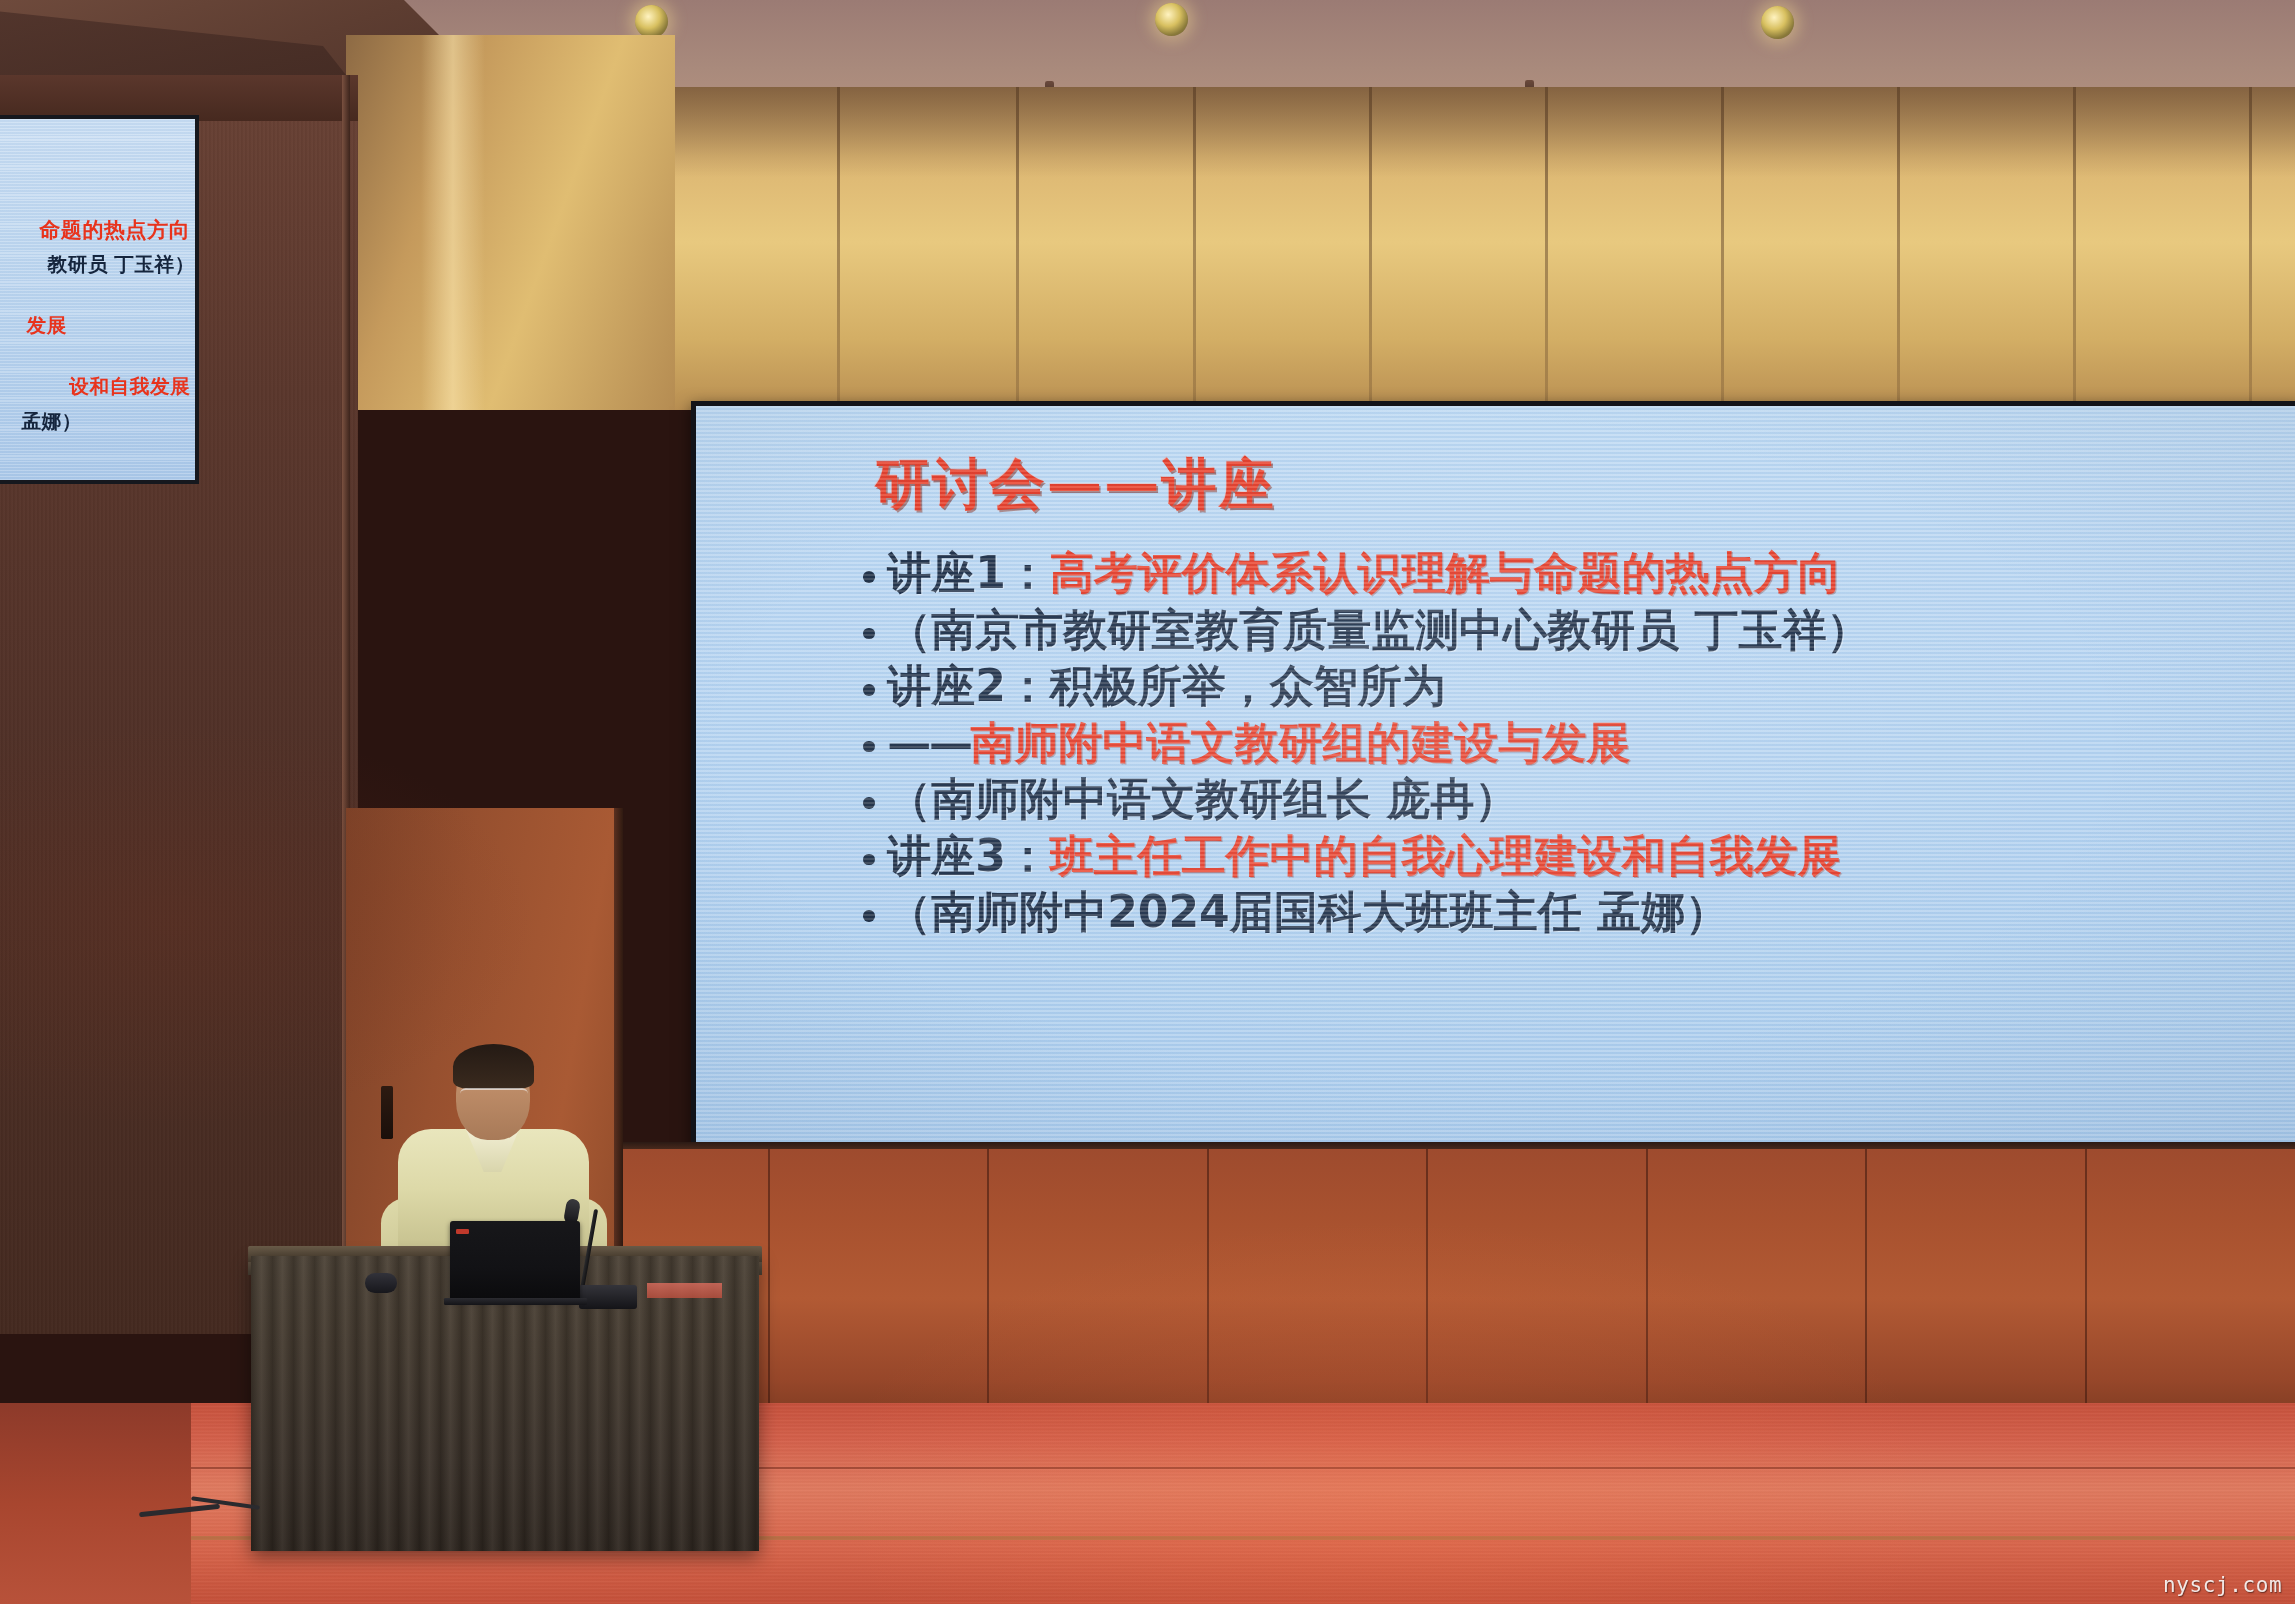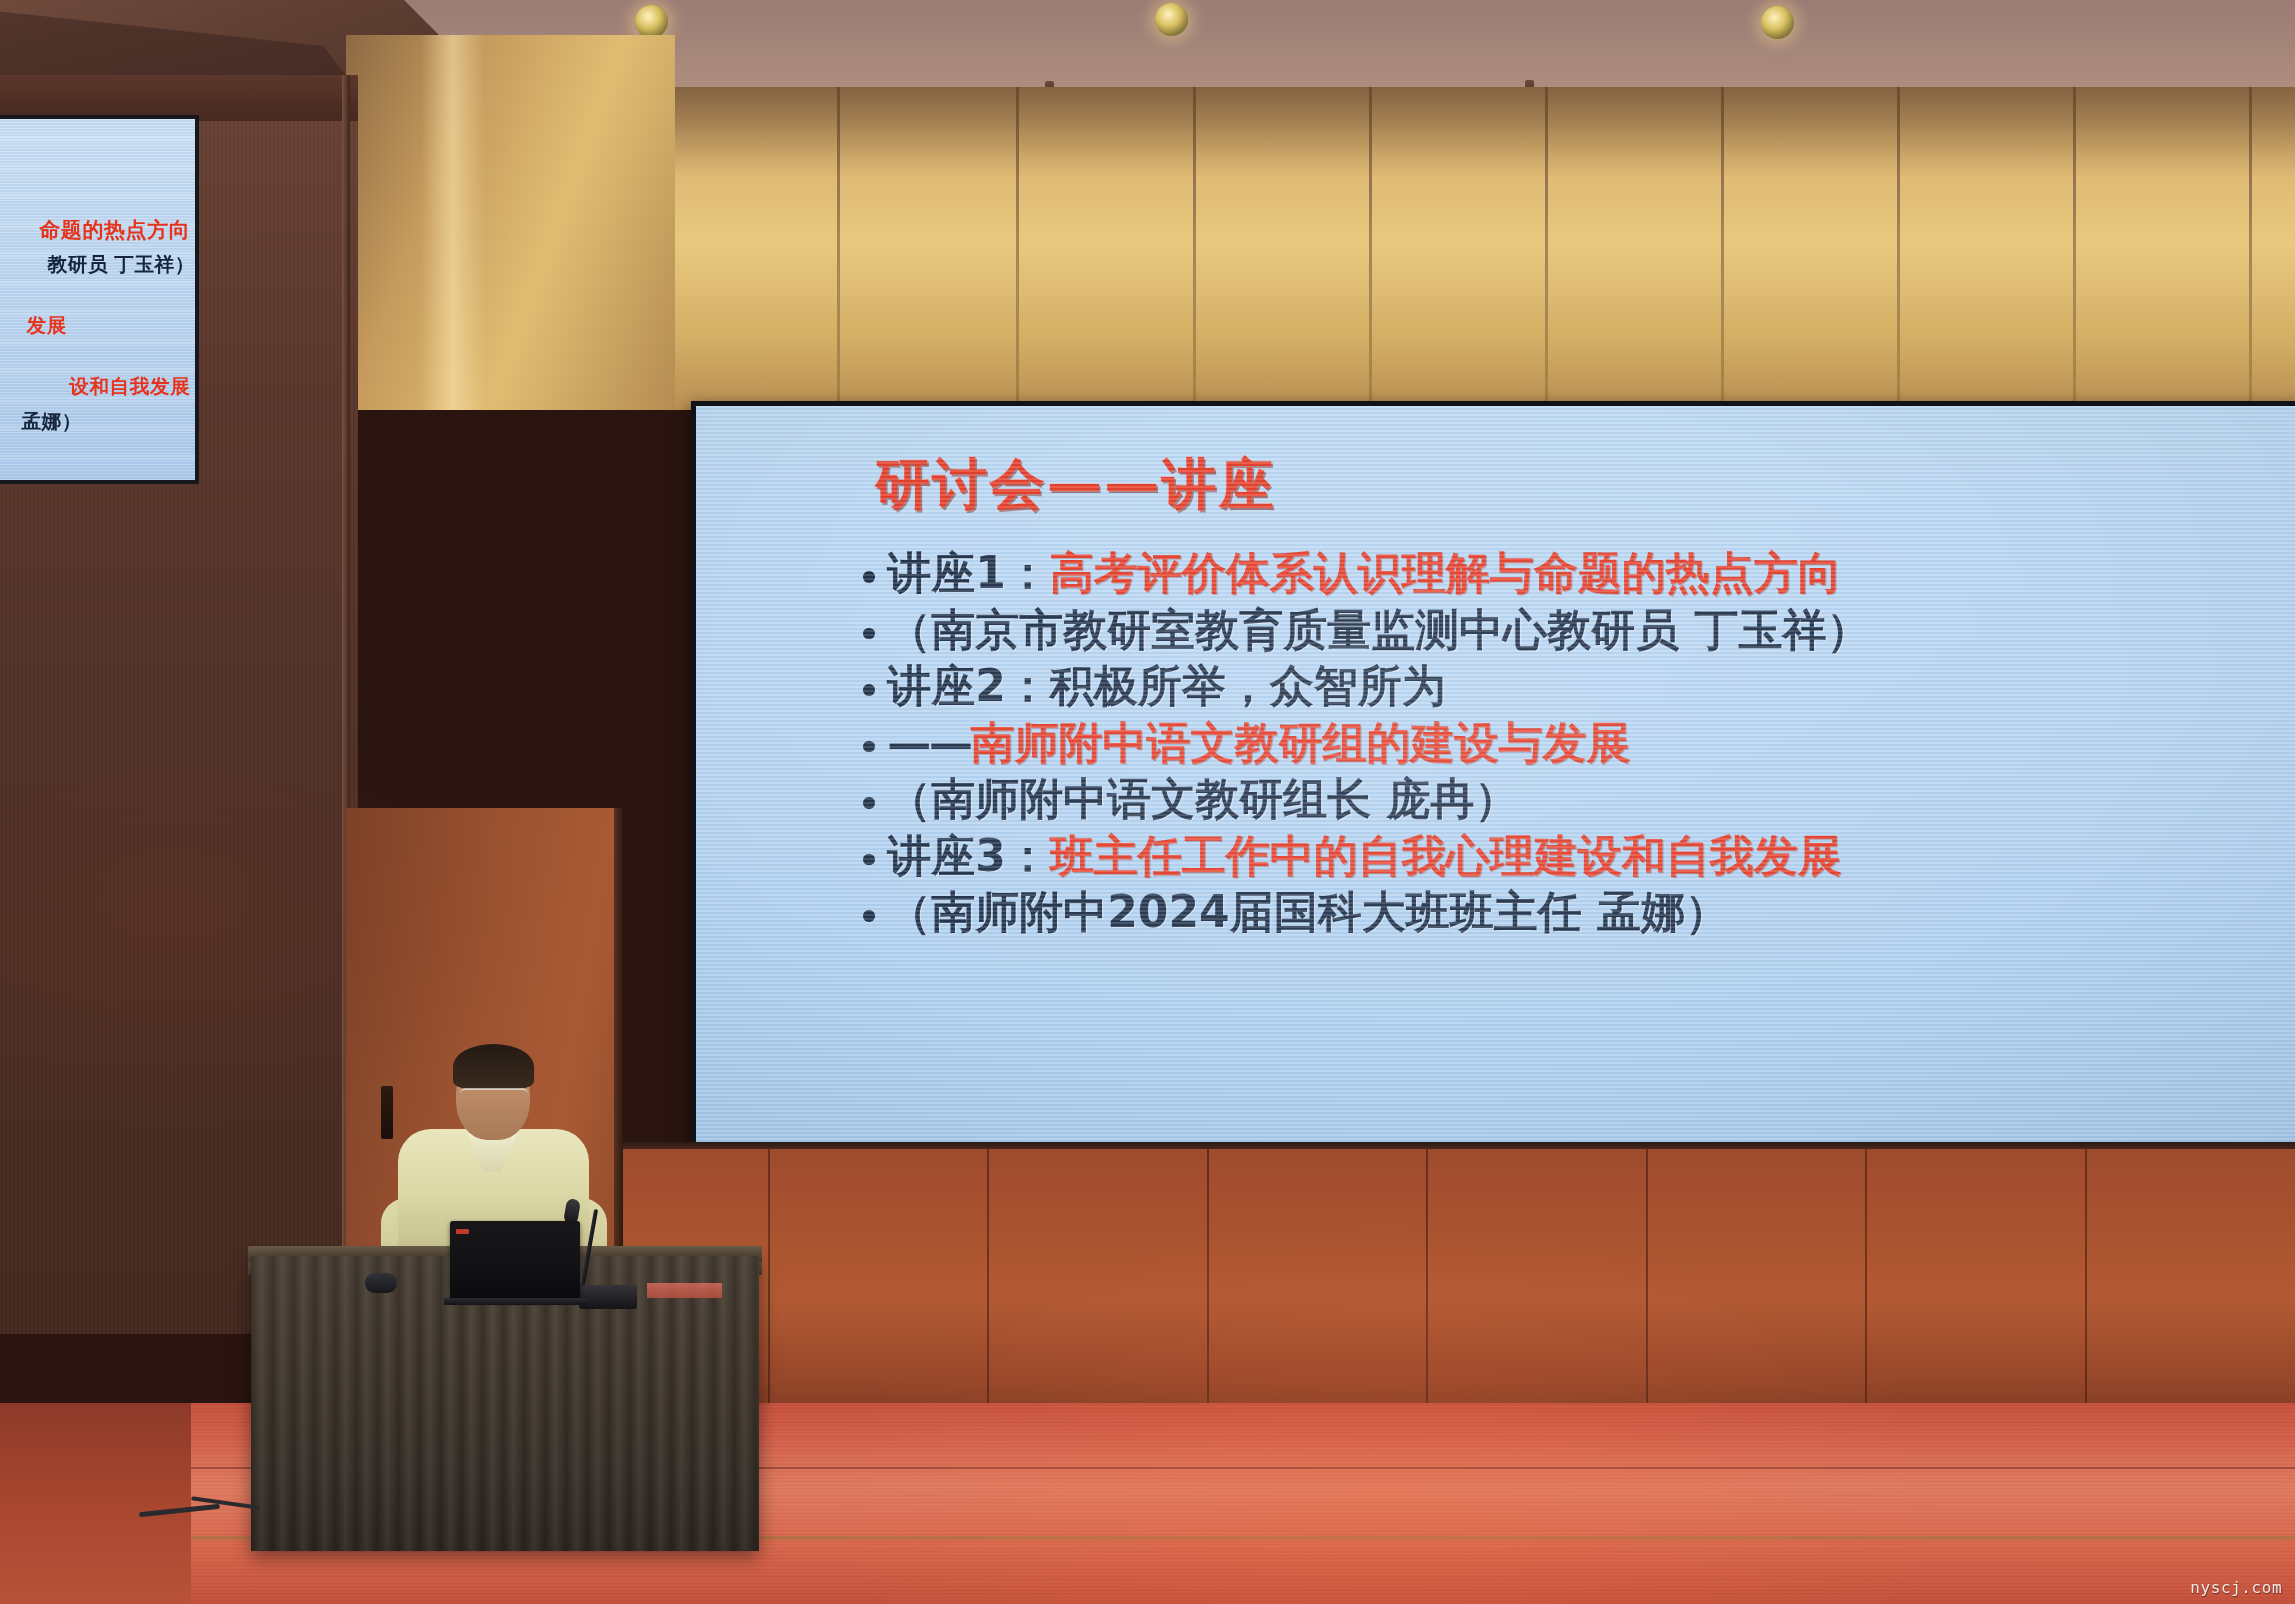--- a/index.html
+++ b/index.html
@@ -288,21 +288,21 @@
   .cable2{
     position:absolute;left:191px;top:1501px;width:69px;height:4px;
     background:#2a2a2e;border-radius:2.3px;transform:rotate(8deg);
   }
 
   
   .watermark{
     position:absolute;right:12.7px;bottom:8px;
     color:rgba(255,255,255,.88);
     font-family:"DejaVu Sans Mono","Liberation Mono",monospace;
-    font-size:16px;letter-spacing:0.6px;
+    font-size:21px;letter-spacing:0.6px;
     text-shadow:0.6px 0.6px 1.2px rgba(0,0,0,.5);
   }
 
   
   .ambient{
     position:absolute;inset:0;pointer-events:none;
     background:
       radial-gradient(ellipse 808px 404px at 1386px 1501px,rgba(255,120,70,.18),rgba(255,120,70,0) 70%),
       radial-gradient(ellipse 520px 289px at 173px 924px,rgba(120,50,30,.22),rgba(0,0,0,0) 70%);
   }

